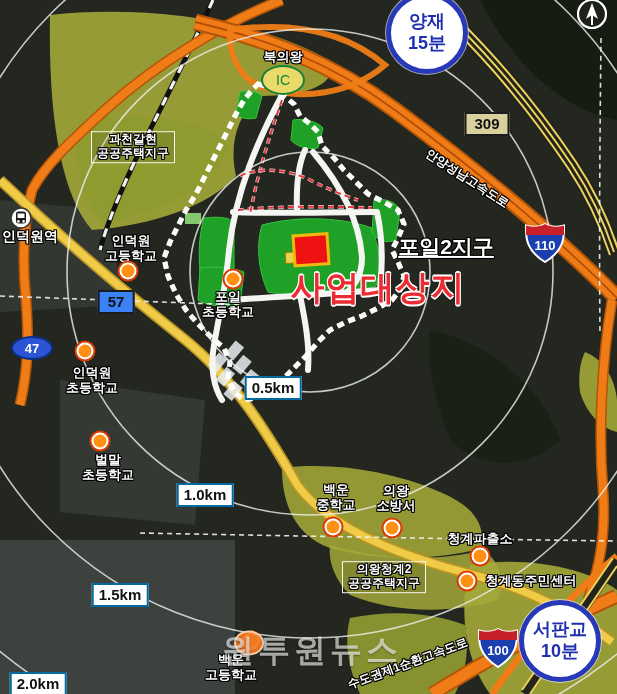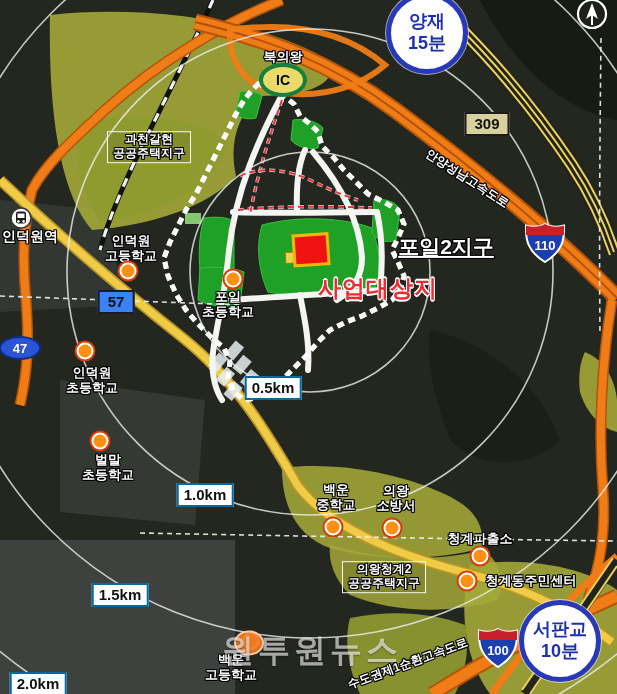--- a/index.html
+++ b/index.html
@@ -15,25 +15,25 @@
             padding:0 5px;line-height:20px;white-space:nowrap;z-index:4;}
   .badge{width:72px;height:72px;border-radius:50%;background:#fff;border:5px solid #2739b8;
          display:flex;flex-direction:column;align-items:center;justify-content:center;
          color:#1e2fb0;font-weight:bold;font-size:18px;line-height:1.2;z-index:6;box-shadow:0 0 0 1px rgba(255,255,255,.6);}
   .shield-rect{border:2px solid #1c1c1c;color:#111;font-weight:bold;font-size:15px;
                padding:1px 8px;line-height:18px;z-index:4;}
   .shield-309{background:#d9d19d;}
   .shield-57{background:#3b82f6;}
   .oval-47{width:38px;height:20px;border-radius:50%;background:#2b55d4;border:2px solid #0e2f86;
            color:#fff;font-weight:bold;font-size:13px;display:flex;align-items:center;justify-content:center;z-index:4;}
-  .ic-oval{width:40px;height:26px;border-radius:50%;background:#e9da6a;border:4px solid #15803d;
-           color:#000000;font-weight:bold;font-size:14px;display:flex;align-items:center;justify-content:center;z-index:4;}
+  .ic-oval{width:40px;height:26px;border-radius:50%;background:#e9da6a;border:2px solid #15803d;
+           color:#15803d;font-weight:normal;font-size:14px;display:flex;align-items:center;justify-content:center;z-index:4;}
   .marker{width:13px;height:13px;border-radius:50%;background:#ff9012;border:2px solid #fff;
           box-shadow:0 0 0 2px #d83c00;z-index:3;}
-  .site-title{color:#ed2b33;font-weight:bold;font-size:23px;letter-spacing:1px;white-space:nowrap;
+  .site-title{color:#ed2b33;font-weight:bold;font-size:34px;letter-spacing:1px;white-space:nowrap;
               text-shadow:-1px -1px 0 #fff,1px -1px 0 #fff,-1px 1px 0 #fff,1px 1px 0 #fff,0 2px 0 #fff,0 -2px 0 #fff;z-index:4;}
   .district{font-size:21px;z-index:4;text-decoration:underline;}
   .road-rot{font-size:12px;z-index:3;}
   .watermark{z-index:7;color:rgba(255,255,255,.62);font-weight:bold;font-size:32px;letter-spacing:4px;
              white-space:nowrap;text-shadow:0 1px 2px rgba(0,0,0,.35);}
   .wm-logo{width:26px;height:21px;border-radius:50%;background:rgba(240,120,32,.9);z-index:7;
            border:2px solid rgba(255,230,200,.8);}
 </style>
 </head>
 <body>
@@ -163,35 +163,35 @@
         <circle cx="2.6" cy="3.4" r="1.3" fill="#fff"></circle>
     </g>
 
     <g transform="translate(592,14)">
       <circle r="14" fill="rgba(40,40,40,0.4)" stroke="#fff" stroke-width="2.2"></circle>
       <path d="M0,-11 L6,5 L0,1 L-6,5 Z" fill="#fff"></path>
       <line x1="0" y1="1" x2="0" y2="11" stroke="#fff" stroke-width="2"></line>
     </g>
   </svg>
 
-  <div class="ctr lbl boxed" style="left:133px;top:147px;font-size:12px;margin-left:16px;">
+  <div class="ctr lbl boxed" style="left:133px;top:147px;font-size:12px;">
     <span>과천갈현</span>
     <span>공공주택지구</span>
   </div>
   <div class="ctr lbl boxed" style="left:384px;top:577px;font-size:12px;">
     <span>의왕청계2</span>
     <span>공공주택지구</span>
   </div>
 
   <div class="ctr lbl" style="left:283px;top:57px;">북의왕</div>
   <div class="ctr ic-oval" style="left:283px;top:80px;">IC</div>
 
   <div class="ctr shield-rect shield-309" style="left:487px;top:124px;">309</div>
   <div class="ctr shield-rect shield-57" style="left:116px;top:302px;">57</div>
-  <div class="ctr oval-47" style="left:20px;top:348px;">47</div>
+  <div class="ctr oval-47" style="left:32px;top:348px;">47</div>
 
   <div class="ctr" style="left:545px;top:245px;z-index:4;">
     <svg width="44" height="40" viewBox="0 0 44 40">
       <path d="M22,1 C27,4 34,4.5 41,2.5 C41.5,16 40,28 22,39 C4,28 2.5,16 3,2.5 C10,4.5 17,4 22,1 Z" fill="#1b3faf" stroke="#fff" stroke-width="2"></path>
       <path d="M3,2.5 C10,4.5 17,4 22,1 C27,4 34,4.5 41,2.5 L41,12 L3,12 Z" fill="#c8202a"></path>
       <text x="22" y="27" text-anchor="middle" font-size="13" font-weight="bold" fill="#fff" font-family="Liberation Sans, sans-serif">110</text>
     </svg>
   </div>
   <div class="ctr" style="left:498px;top:650px;z-index:4;">
     <svg width="44" height="40" viewBox="0 0 44 40">

